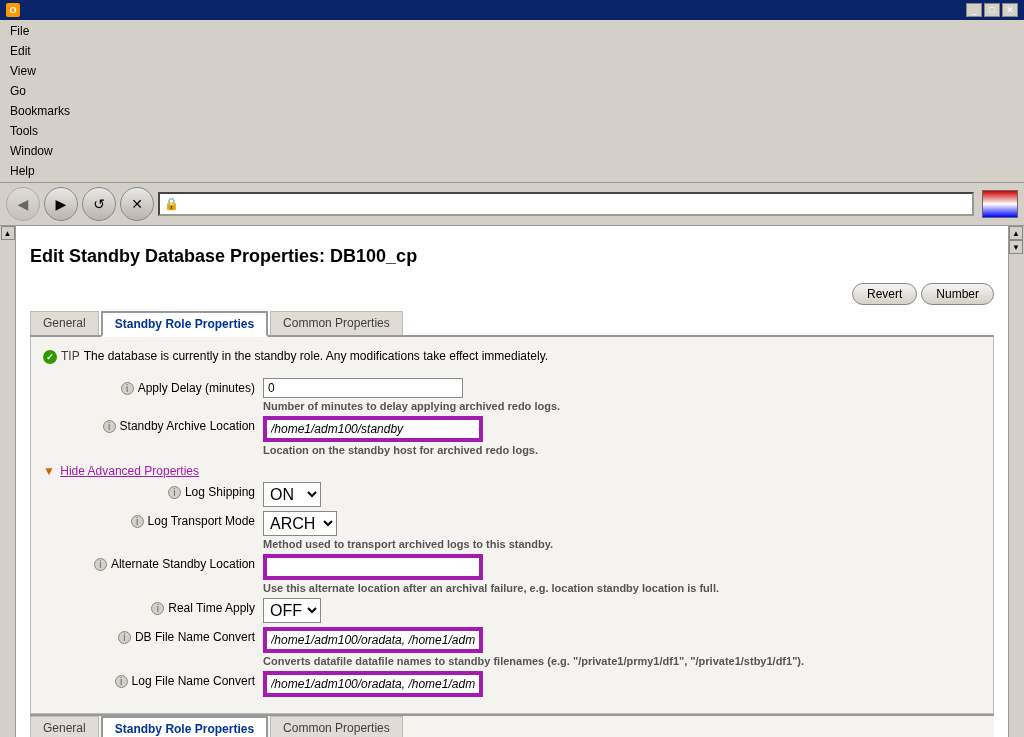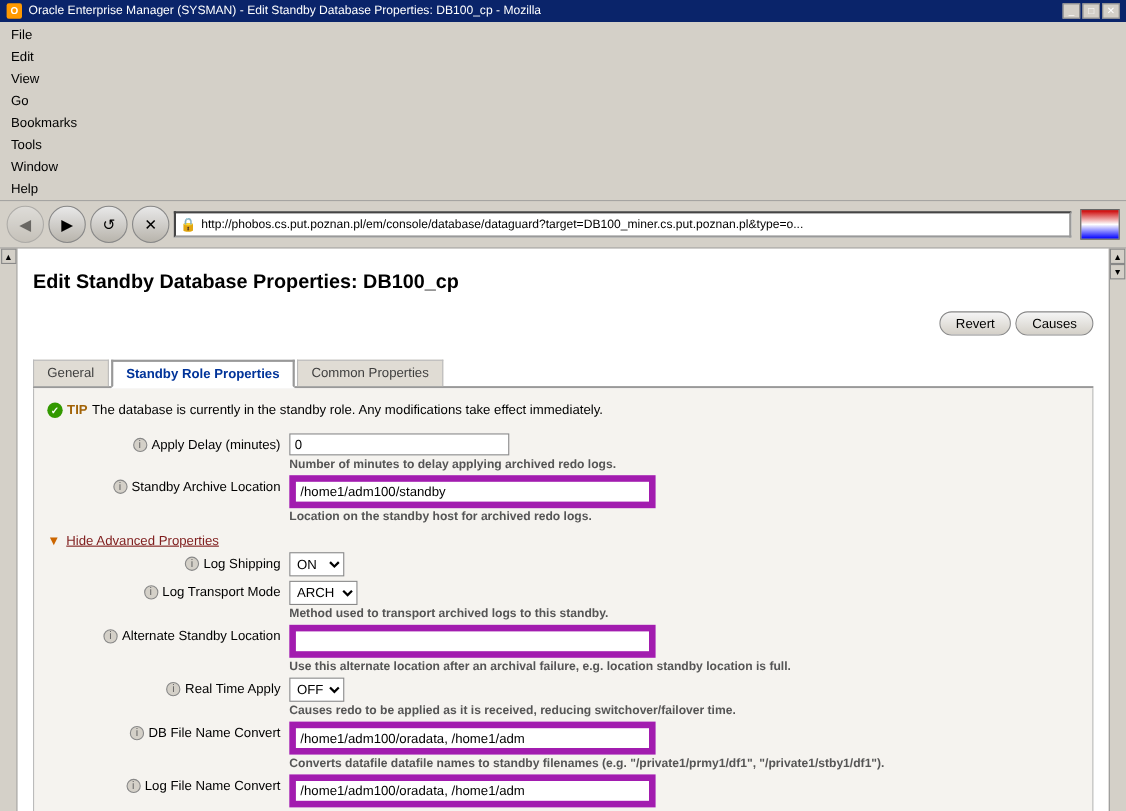--- a/index.html
+++ b/index.html
@@ -140,21 +140,21 @@
       font-weight: bold;
       color: #000;
       margin-bottom: 10px;
       padding-bottom: 6px;
     }
 
     .top-buttons {
       display: flex;
       justify-content: flex-end;
       gap: 4px;
-      margin-bottom: 22px;
+      margin-bottom: 6px;
     }
 
     .action-btn {
       padding: 3px 14px;
       background: linear-gradient(180deg, #f5f5f5, #d4d0c8);
       border: 1px solid #888;
       border-radius: 12px;
       cursor: pointer;
       font-size: 12px;
     }
@@ -202,22 +202,22 @@
     
     .tip-box {
       display: flex;
       align-items: flex-start;
       gap: 4px;
       color: #000;
       margin-bottom: 14px;
       font-size: 12px;
     }
     .tip-label {
-      font-weight: bold;
-      color: #a16207;
+      font-weight: normal;
+      color: #404040;
     }
 
     
     .form-row {
       display: flex;
       align-items: flex-start;
       margin-bottom: 4px;
     }
     .form-label-area {
       width: 220px;
@@ -245,44 +245,45 @@
       flex: 1;
     }
     .form-input {
       width: 200px;
       border: 1px solid #888;
       padding: 2px 4px;
       font-size: 12px;
       background: #fff;
     }
     .form-input-wide {
-      width: 333px;
-      border: 6px solid #a21caf;
+      width: 220px;
+      border: 4px solid #a21caf;
       padding: 2px 4px;
       font-size: 12px;
       background: #fff;
+      font-style: italic;
     }
     .help-text {
       font-size: 11px;
       color: #555;
       margin-top: 2px;
       font-weight: bold;
     }
 
     
     .form-select {
       border: 1px solid #888;
       padding: 2px 2px;
-      font-size: 12px;
+      font-size: 16px;
       background: #fff;
     }
 
     
     .advanced-link {
-      color: #7f1d1d;
+      color: #a21caf;
       text-decoration: underline;
       cursor: pointer;
       font-size: 12px;
     }
     .collapse-arrow {
       color: #cc6600;
       margin-right: 2px;
     }
     .advanced-section {
       margin-top: 8px;
@@ -339,21 +340,20 @@
       font-weight: bold;
       flex-shrink: 0;
       margin-top: 1px;
     }
   </style>
 </head>
 <body>
 
 <div class="title-bar">
   <div class="title-bar-icon">O</div>
-  <span>Oracle Enterprise Manager (SYSMAN) - Edit Standby Database Properties: DB100_cp - Mozilla</span>
   <div class="title-bar-controls">
     <div class="title-btn">_</div>
     <div class="title-btn">□</div>
     <div class="title-btn">✕</div>
   </div>
 </div>
 
 <div class="menu-bar">
   <span class="menu-item">File</span>
   <span class="menu-item">Edit</span>
@@ -365,41 +365,40 @@
   <span class="menu-item">Help</span>
 </div>
 
 <div class="toolbar">
   <div class="nav-btn disabled">◀</div>
   <div class="nav-btn">▶</div>
   <div class="nav-btn">↺</div>
   <div class="nav-btn">✕</div>
   <div class="address-bar">
     <span class="address-bar-icon">🔒</span>
-    <span class="address-text">http://phobos.cs.put.poznan.pl/em/console/database/dataguard?target=DB100_miner.cs.put.poznan.pl&amp;type=o...</span>
   </div>
   <div class="flag-icon"></div>
 </div>
 
 <div style="display:flex; height: calc(100vh - 112px);">
 
   <div class="left-scroll">
     <div class="scroll-arrow">▲</div>
     <div style="flex:1; background:#d4d0c8;"></div>
     <div class="scroll-arrow">▼</div>
   </div>
 
   <div class="main-content">
     <div class="page">
 
       <div class="page-title">Edit Standby Database Properties: DB100_cp</div>
 
       <div class="top-buttons">
         <button class="action-btn">Revert</button>
-        <button class="action-btn">Causes</button>
+        <button class="action-btn">Number</button>
       </div>
 
       <div class="tabs">
         <div class="tab inactive">General</div>
         <div class="tab active">Standby Role Properties</div>
         <div class="tab inactive">Common Properties</div>
       </div>
 
       <div class="content-area">
 
@@ -477,21 +476,20 @@
         <div class="form-row">
           <div class="form-label-area">
             <div class="info-icon">i</div>
             <span>Real Time Apply</span>
           </div>
           <div class="form-field-area">
             <select class="form-select">
               <option>OFF</option>
               <option>ON</option>
             </select>
-            <div class="help-text">Causes redo to be applied as it is received, reducing switchover/failover time.</div>
           </div>
         </div>
 
         <div class="form-row">
           <div class="form-label-area">
             <div class="info-icon">i</div>
             <span>DB File Name Convert</span>
           </div>
           <div class="form-field-area">
             <input class="form-input-wide" type="text" value="/home1/adm100/oradata, /home1/adm" style="">

